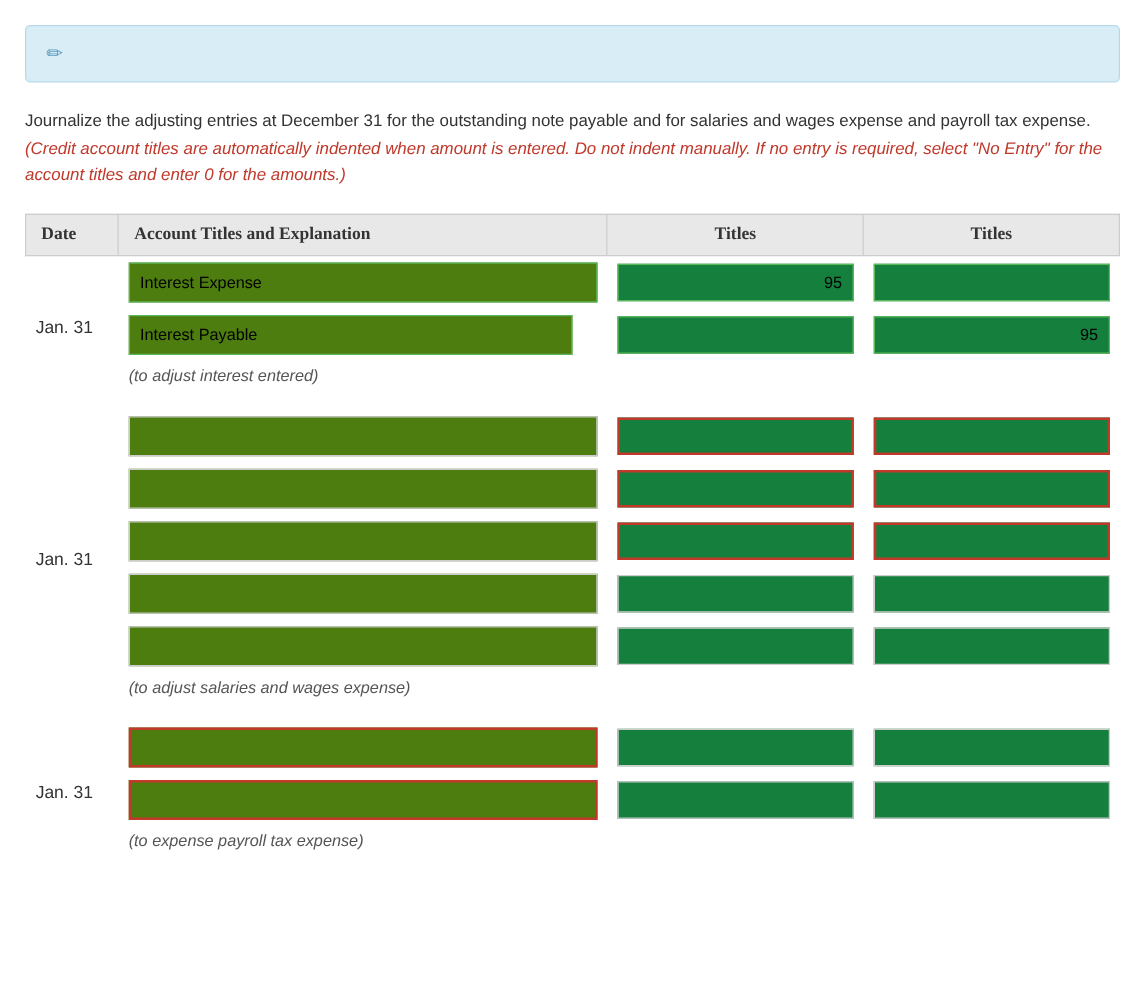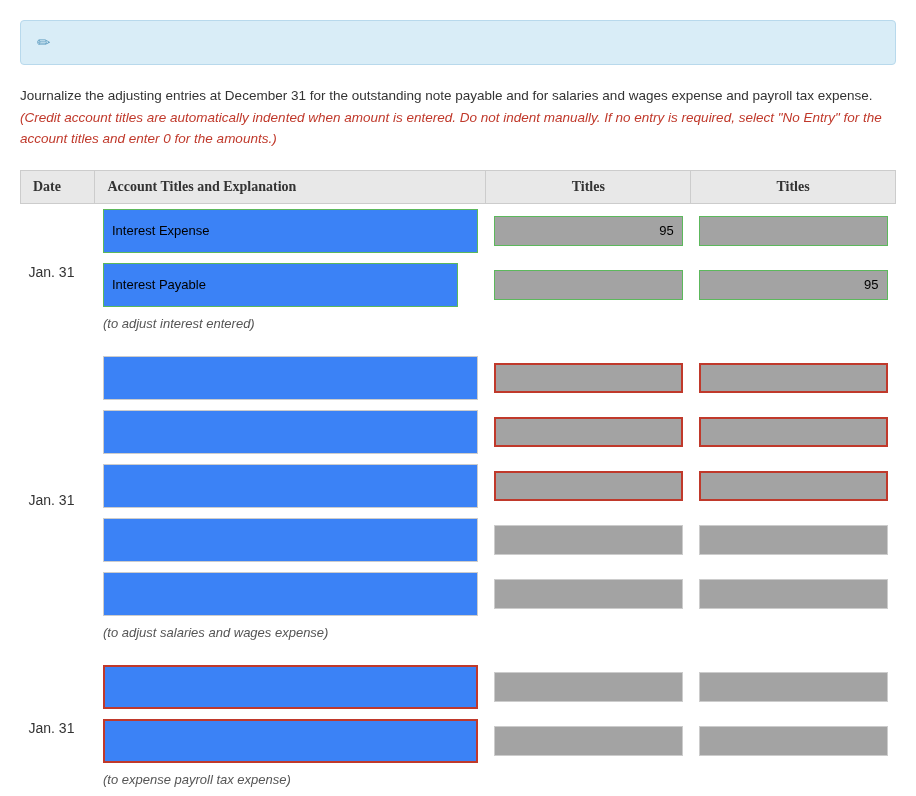--- a/index.html
+++ b/index.html
@@ -70,45 +70,45 @@
     .date-cell {
       width: 70px;
       vertical-align: top;
       padding-top: 10px;
       font-size: 14px;
       color: #333;
     }
 
     .account-input {
       width: 100%;
-      height: 44px;
+      height: 32px;
       border: 1px solid #ccc;
       padding: 4px 8px;
       font-size: 13px;
-      background: #3b82f6;
+      background: #4d7c0f;
       outline: none;
     }
     .account-input.green-border {
       border-color: #5cb85c;
     }
     .account-input.red-border {
       border: 2px solid #c0392b;
     }
     .account-input.indented {
       width: calc(100% - 20px);
     }
 
     .amount-input {
       width: 100%;
       height: 30px;
       border: 1px solid #ccc;
       padding: 4px 8px;
       font-size: 13px;
       text-align: right;
-      background: #a3a3a3;
+      background: #15803d;
       outline: none;
     }
     .amount-input.green-border {
       border-color: #5cb85c;
     }
     .amount-input.red-border {
       border: 2px solid #c0392b;
     }
 
     .note-row td {

